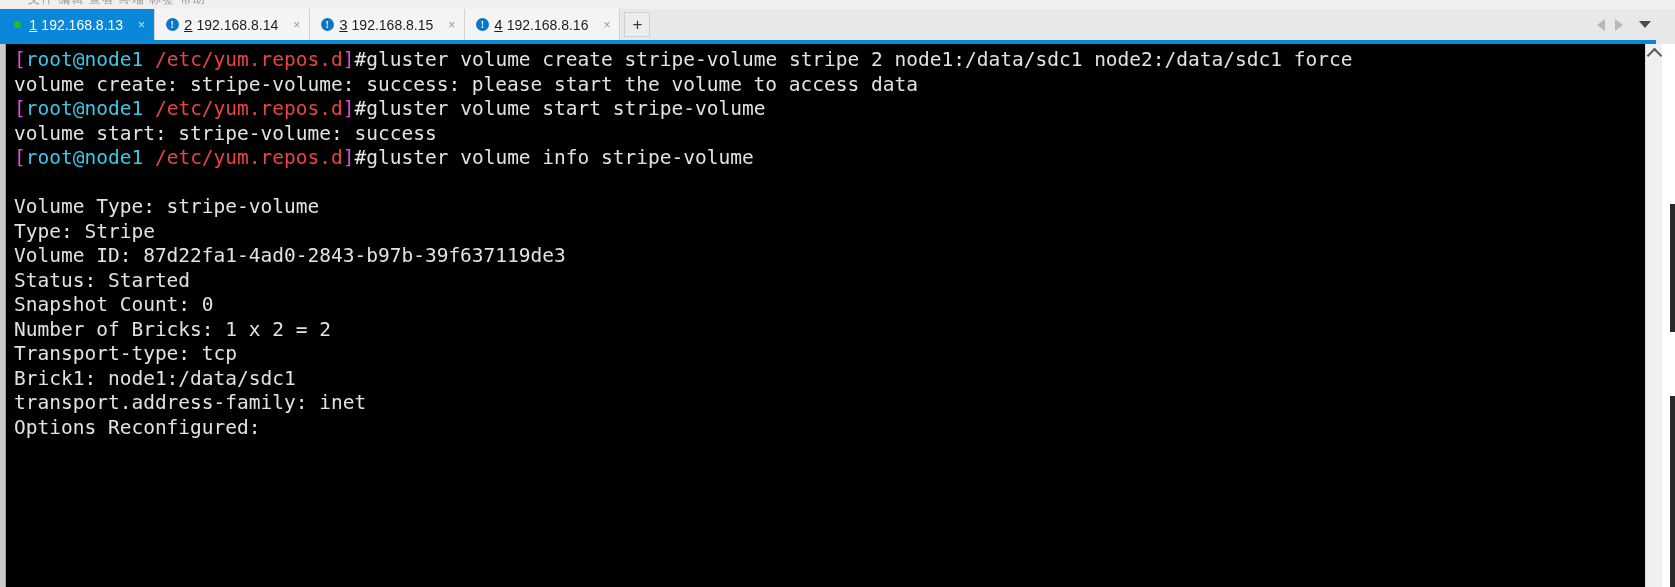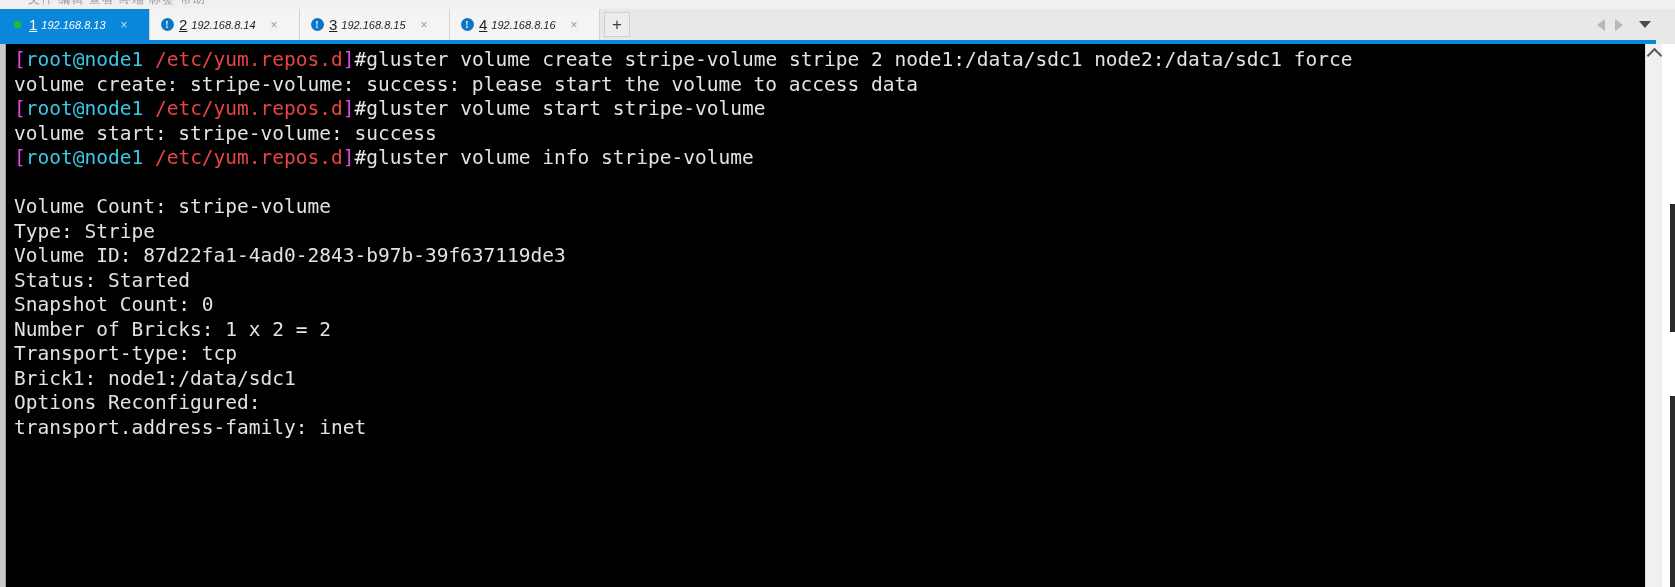--- a/index.html
+++ b/index.html
@@ -98,24 +98,23 @@
     font-family: "Liberation Serif", serif;
   }
   .tab-num {
     font-size: 15px;
     color: #1d1d1d;
     text-decoration: underline;
     margin-right: 4px;
   }
   .tab.active .tab-num { color: #ffffff; }
   .tab-label {
-    font-size: 11px;
+    font-size: 14px;
     color: #1d1d1d;
     white-space: nowrap;
-    font-style: italic;
   }
   .tab.active .tab-label { color: #ffffff; }
   .tab-close {
     margin-left: 12px;
     font-size: 12px;
     color: #9b9b9b;
     line-height: 1;
     padding: 2px 3px;
   }
   .tab.active .tab-close { color: #bfe2f8; }
@@ -322,30 +321,30 @@
 
   <div class="terminal-wrap">
     <div class="term-gutter"></div>
     <div class="terminal" id="terminal-body">
         <div class="term-line"><span class="c-bracket">[</span><span class="c-user">root@node1</span><span class="c-text"> </span><span class="c-path">/etc/yum.repos.d</span><span class="c-bracket">]</span><span class="c-hash">#</span><span class="c-text">gluster volume create stripe-volume stripe 2 node1:/data/sdc1 node2:/data/sdc1 force</span></div>
         <div class="term-line"><span class="c-text">volume create: stripe-volume: success: please start the volume to access data</span></div>
         <div class="term-line"><span class="c-bracket">[</span><span class="c-user">root@node1</span><span class="c-text"> </span><span class="c-path">/etc/yum.repos.d</span><span class="c-bracket">]</span><span class="c-hash">#</span><span class="c-text">gluster volume start stripe-volume</span></div>
         <div class="term-line"><span class="c-text">volume start: stripe-volume: success</span></div>
         <div class="term-line"><span class="c-bracket">[</span><span class="c-user">root@node1</span><span class="c-text"> </span><span class="c-path">/etc/yum.repos.d</span><span class="c-bracket">]</span><span class="c-hash">#</span><span class="c-text">gluster volume info stripe-volume</span></div>
         <div class="term-line"><span class="c-text">&nbsp;</span></div>
-        <div class="term-line"><span class="c-text">Volume Count: stripe-volume</span></div>
+        <div class="term-line"><span class="c-text">Volume Type: stripe-volume</span></div>
         <div class="term-line"><span class="c-text">Type: Stripe</span></div>
         <div class="term-line"><span class="c-text">Volume ID: 87d22fa1-4ad0-2843-b97b-39f637119de3</span></div>
         <div class="term-line"><span class="c-text">Status: Started</span></div>
         <div class="term-line"><span class="c-text">Snapshot Count: 0</span></div>
         <div class="term-line"><span class="c-text">Number of Bricks: 1 x 2 = 2</span></div>
         <div class="term-line"><span class="c-text">Transport-type: tcp</span></div>
         <div class="term-line"><span class="c-text">Brick1: node1:/data/sdc1</span></div>
+        <div class="term-line"><span class="c-text">transport.address-family: inet</span></div>
         <div class="term-line"><span class="c-text">Options Reconfigured:</span></div>
-        <div class="term-line"><span class="c-text">transport.address-family: inet</span></div>
       </div>
   </div>
 
   <div class="scrollbar">
     <div class="sb-up">
       <span class="sb-chevron"></span>
     </div>
   </div>
   <div class="outer-edge">
     <div class="edge-mark" style="top:160px;height:128px;"></div>

